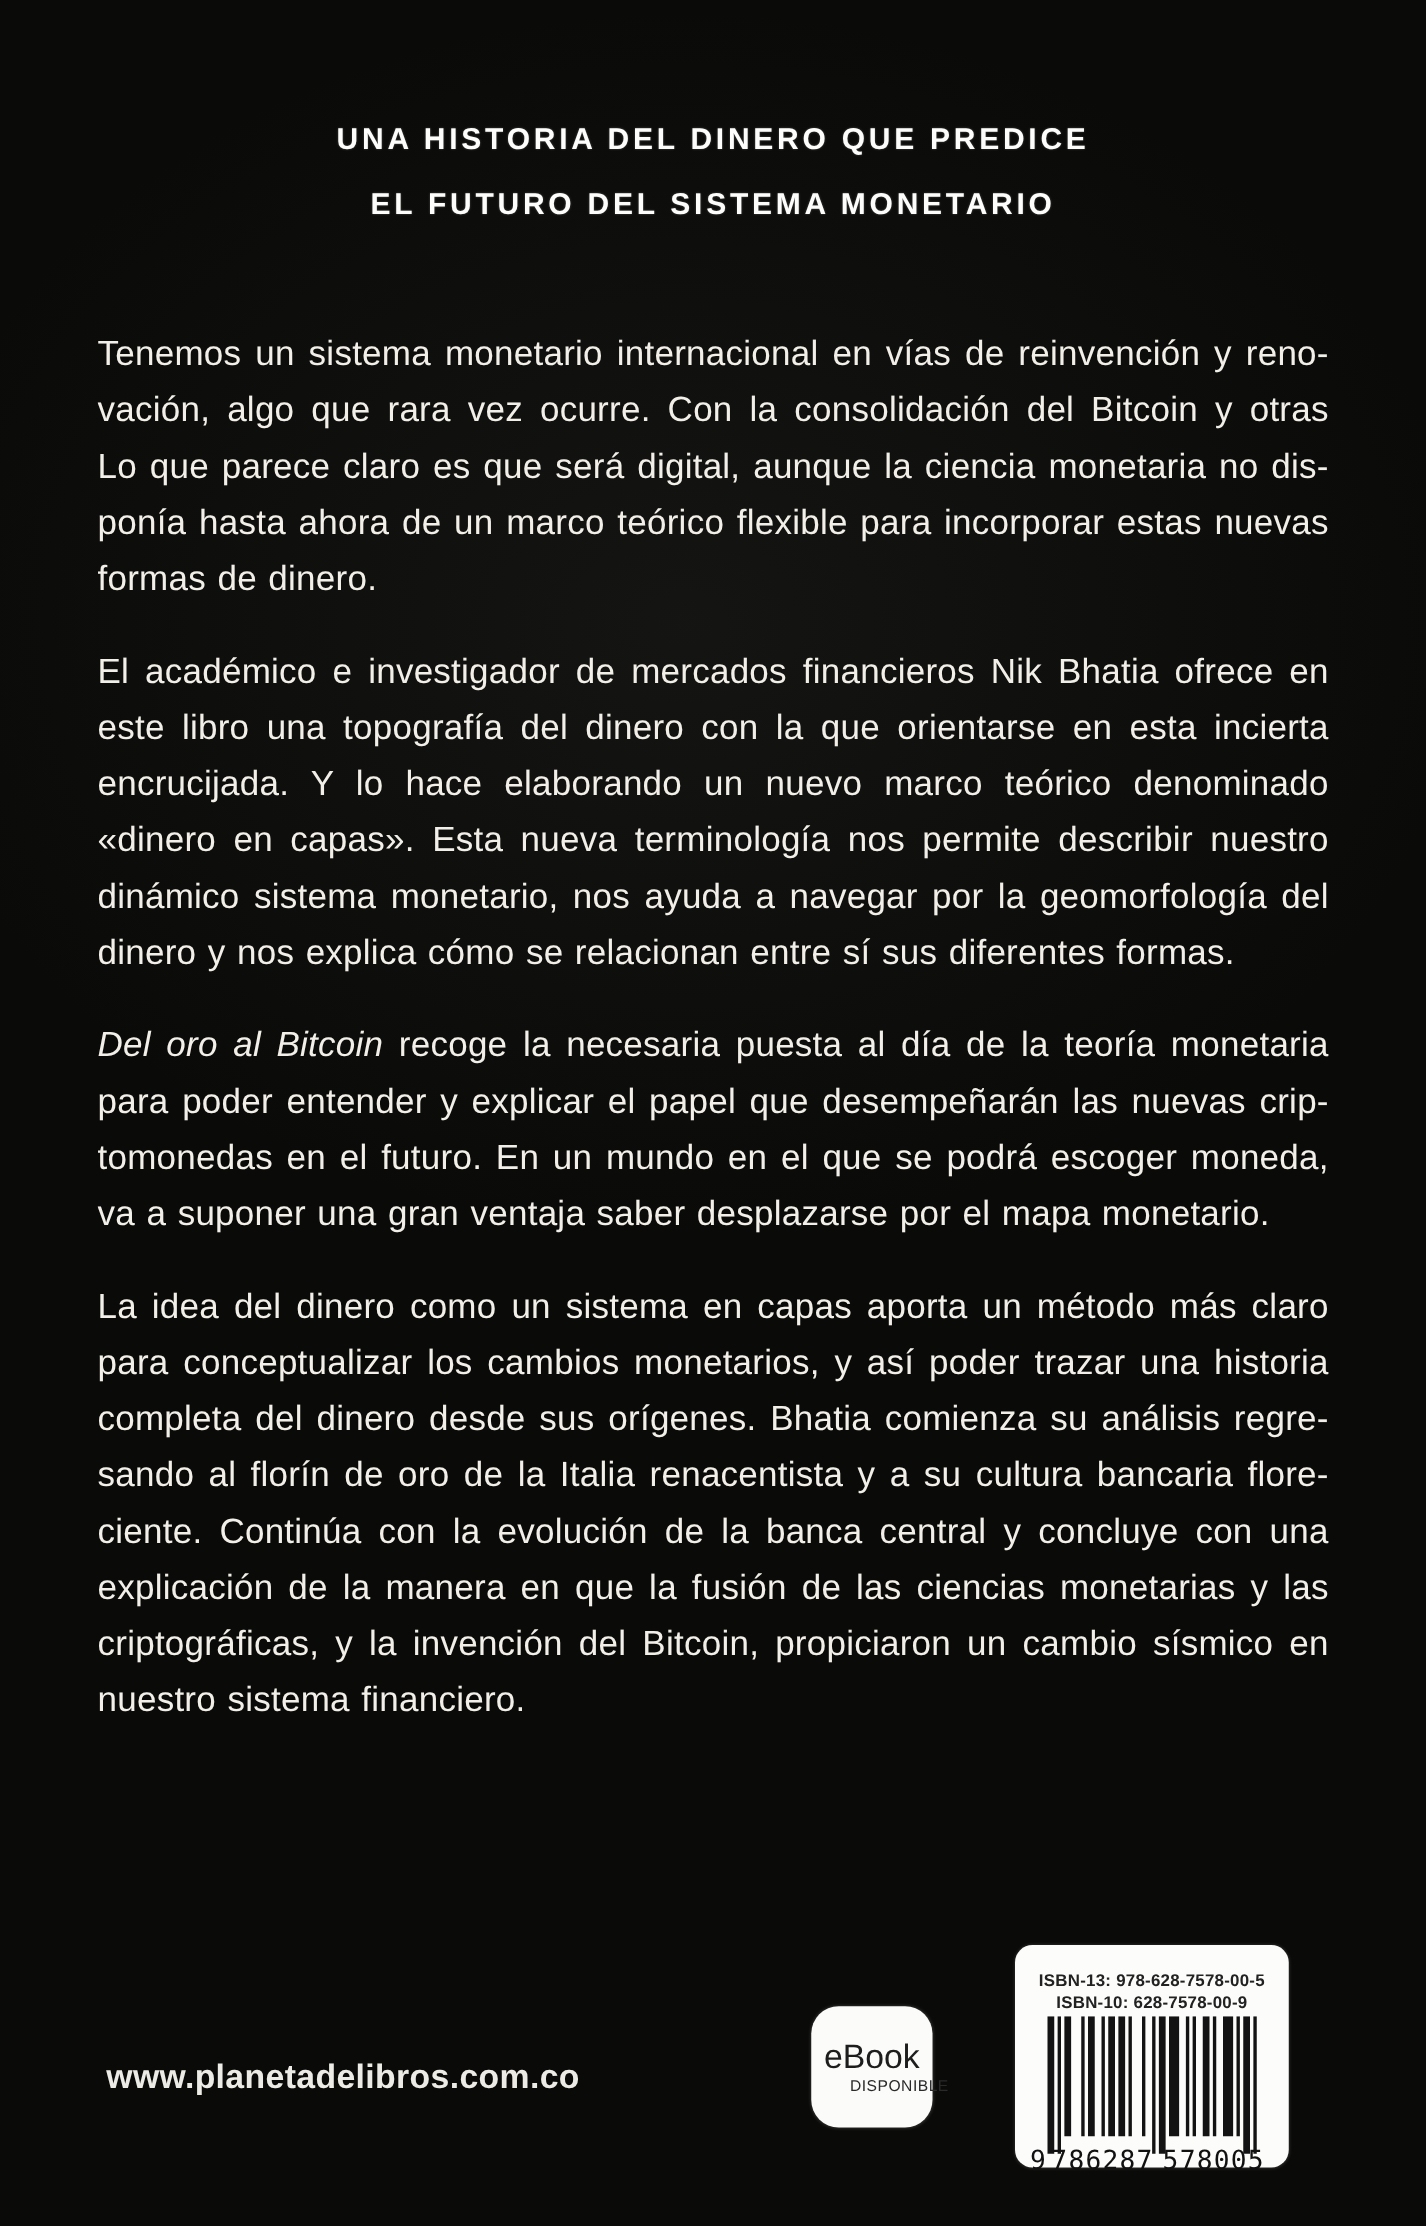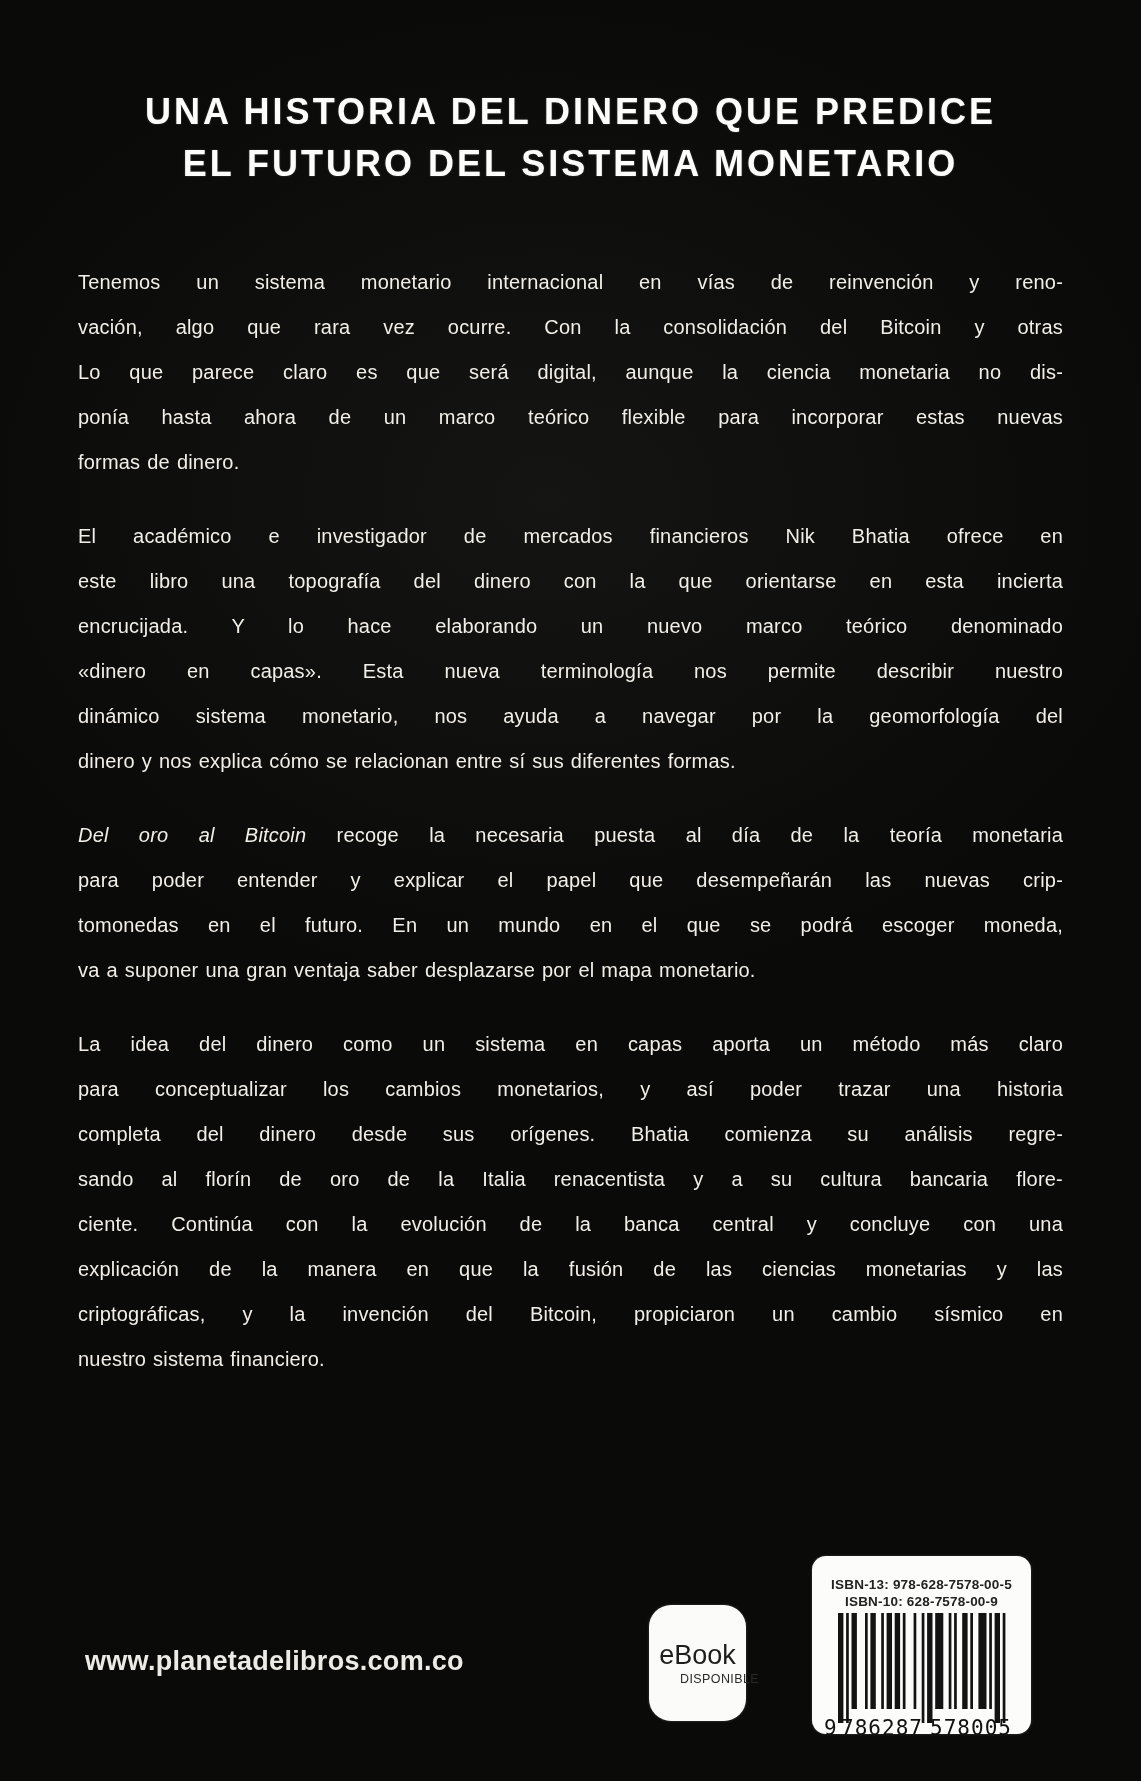--- a/index.html
+++ b/index.html
@@ -11,51 +11,51 @@
       radial-gradient(ellipse 900px 700px at 48% 28%, rgba(40,40,36,0.35) 0%, rgba(0,0,0,0) 70%),
       #0a0a09;
     overflow:hidden;
     font-family:"Liberation Sans", sans-serif;
     color:#f2efe8;
   }
   .title {
     margin-top:86px;
     text-align:center;
     font-weight:bold;
-    font-size:36px;
+    font-size:24px;
     line-height:52px;
     letter-spacing:3px;
     color:#fdfdfb;
     text-shadow:0 0 2px rgba(255,255,255,0.25);
   }
   .body-text { margin:70px 78px 0 78px; }
   .para { margin-bottom:29px; }
   .bline {
-    font-size:20px;
+    font-size:28px;
     line-height:45px;
     height:45px;
     overflow:hidden;
     letter-spacing:0.2px;
     word-spacing:1.2px;
     color:#f2efe8;
   }
   .bline.just { text-align:justify; text-align-last:justify; }
   .bline em { font-style:italic; }
   .website {
     position:absolute;
     left:85px; top:1646px;
     font-size:27px;
     font-weight:bold;
     letter-spacing:0.3px;
     color:#edebe5;
   }
   .ebook-badge {
     position:absolute;
     left:649px; top:1605px;
-    width:97px; height:116px;
+    width:97px; height:97px;
     background:#fbfbf9;
     border-radius:22px;
     display:flex; flex-direction:column;
     align-items:center; justify-content:center;
     box-shadow:0 0 3px rgba(255,255,255,0.2);
   }
   .ebook-t1 { font-size:27px; color:#1d1d1d; line-height:28px; }
   .ebook-t2 { font-size:12.5px; font-weight:normal; letter-spacing:0.4px; color:#2a2a2a; margin-top:3px;margin-left:44px; }
   .barcode-box {
     position:absolute;

